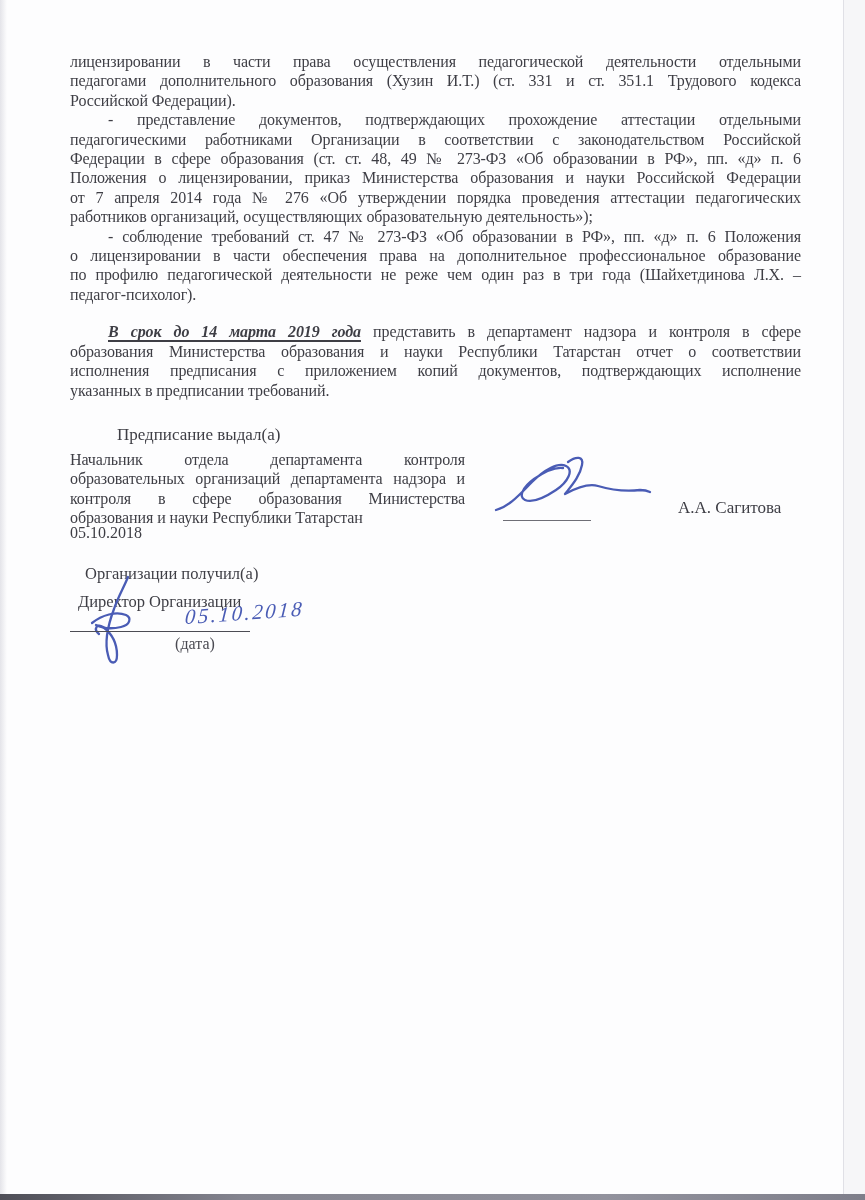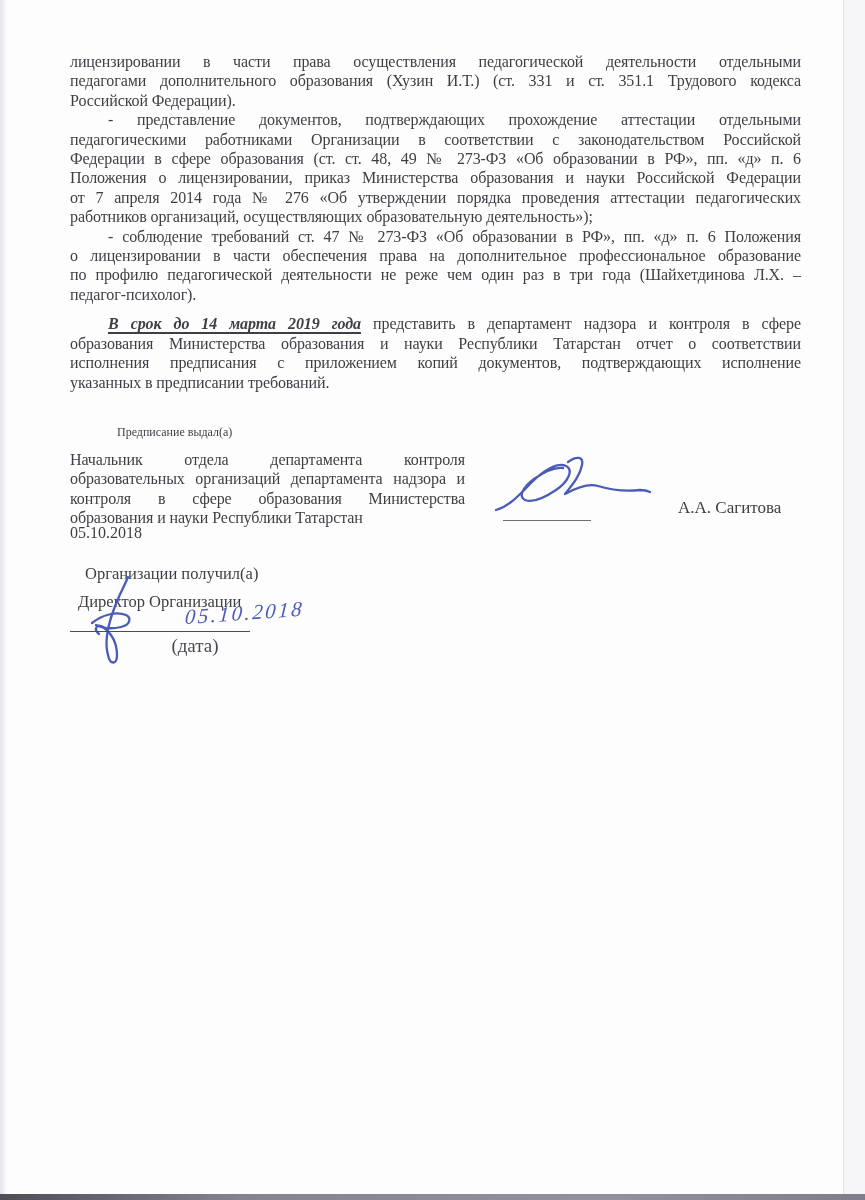--- a/index.html
+++ b/index.html
@@ -18,44 +18,44 @@
     background:#f6f6f8;border-left:1px solid #e0e0e6;}
   .edge-bottom{position:absolute;left:0;right:0;bottom:0;height:6px;
     background:linear-gradient(to right,#4e4e57,#84848f 28%,#92929d 70%,#7e7e8a);}
   
   .body-text{
     position:absolute;left:70px;top:52px;width:731px;
     font-size:16px;line-height:19.4px;letter-spacing:-0.1px;
     color:#3e3e45;
   }
   .para{margin:0;}
-  .para.gap{margin-top:10px;}
+  .para.gap{margin-top:18px;}
   .tline{text-align:left;}
   .tline.just{text-align:justify;text-align-last:justify;}
   .tline.ind{padding-left:38px;}
   .lead{font-weight:bold;font-style:italic;text-decoration:underline;
     text-underline-offset:3px;text-decoration-thickness:1.5px;}
   
-  .issued-label{position:absolute;left:117px;top:425px;font-size:12px;}
+  .issued-label{position:absolute;left:117px;top:425px;font-size:17px;}
   .officer{position:absolute;left:70px;top:450px;width:395px;
     font-size:16px;line-height:19.3px;letter-spacing:-0.1px;}
   .issued-date{position:absolute;left:70px;top:524px;font-size:16px;}
   .sig-underline{position:absolute;left:503px;top:520px;width:88px;height:0;
     border-top:1.5px solid #6e6e76;}
   .signer-name{position:absolute;left:678px;top:498px;font-size:17px;}
   
   .received-label{position:absolute;left:85px;top:564px;font-size:16.5px;}
   .recipient{position:absolute;left:78px;top:592px;font-size:16.5px;}
   .hand-date{position:absolute;left:185px;top:605px;
     font-size:21px;font-style:italic;color:#4a5cb5;letter-spacing:2.5px;
     transform:rotate(-4deg) skewX(-8deg);transform-origin:left center;}
   .date-line{position:absolute;left:70px;top:631px;width:180px;height:0;
     border-top:1.2px solid #4c4c54;}
   .date-caption{position:absolute;left:120px;top:635px;width:150px;
-    text-align:center;font-size:19px;color:#4a4a52;}
+    text-align:center;font-size:16px;color:#4a4a52;}
   
   .sig-svg{position:absolute;}
   .sig-svg path{fill:none;stroke:#4a5cb5;stroke-width:2.3;
     stroke-linecap:round;stroke-linejoin:round;}
   .sig-sagitova{left:490px;top:452px;width:165px;height:72px;}
   .sig-director{left:86px;top:572px;width:72px;height:98px;}
 </style>
 </head>
 <body>
 

